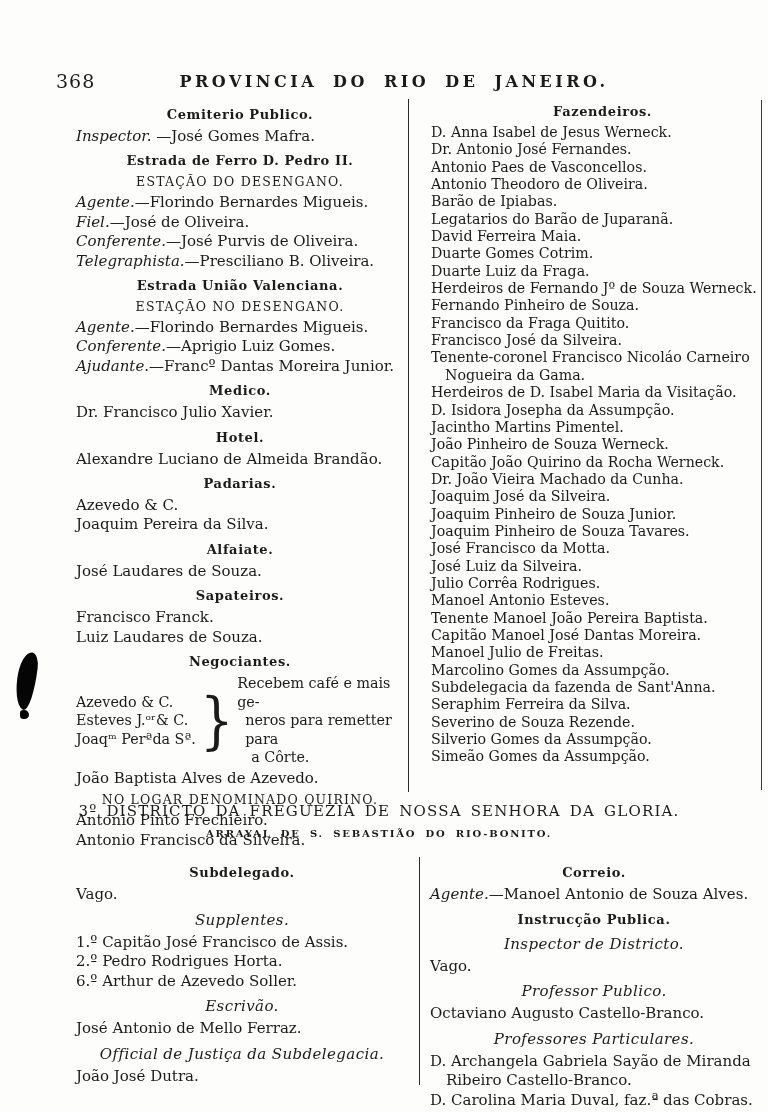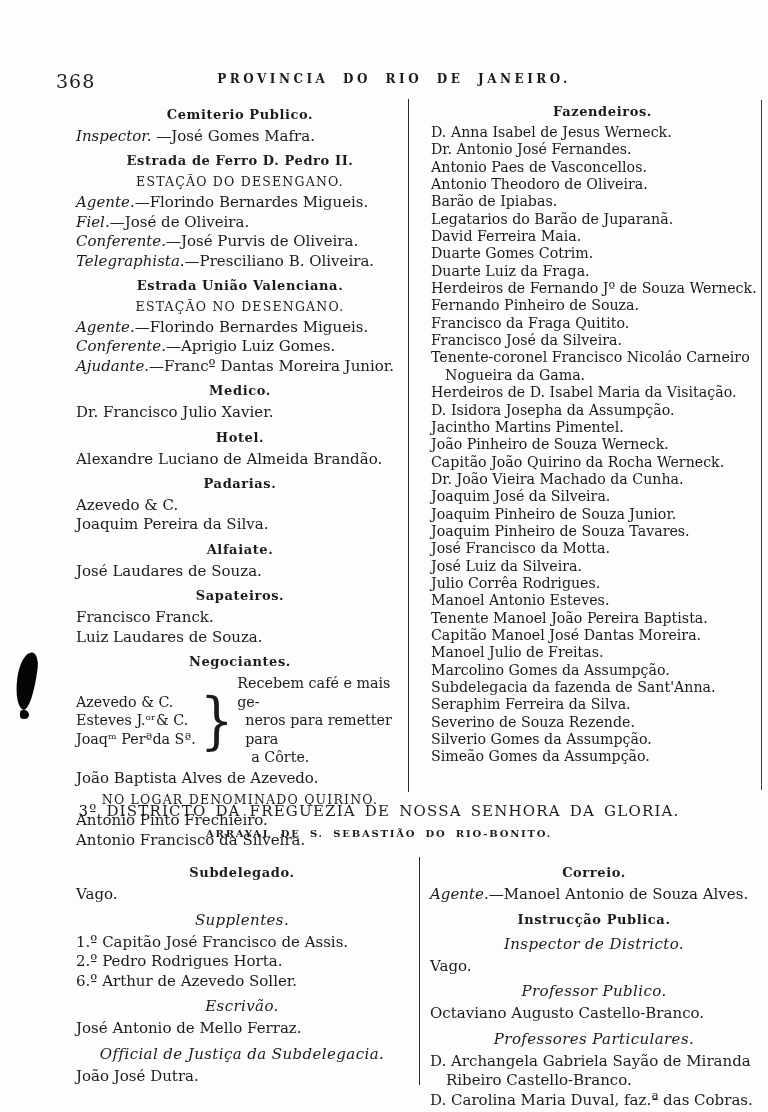--- a/index.html
+++ b/index.html
@@ -1,21 +1,21 @@
 <!DOCTYPE html>
 <html><head>
 <meta charset="utf-8">
 <style>
   html,body{margin:0;padding:0;background:#ffffff;}
   .page{position:relative;width:768px;height:1112px;background:#fdfdfb;color:#1b1b1b;
         font-family:"DejaVu Serif","DejaVu Sans",serif;overflow:hidden;}
   
   .page-number{position:absolute;left:56px;top:70px;font-size:19px;letter-spacing:1px;}
   .page-title{position:absolute;left:60px;right:40px;top:72px;text-align:center;
-              font-weight:bold;font-size:12px;letter-spacing:3.5px;word-spacing:7px;}
+              font-weight:bold;font-size:16px;letter-spacing:3.5px;word-spacing:7px;}
   
   .col{position:absolute;}
   #col-left{left:76px;top:100px;width:328px;}
   #col-right{left:431px;top:100px;width:343px;}
   #col-bl{left:76px;top:858px;width:332px;}
   #col-br{left:430px;top:858px;width:328px;}
   
   .vrule{position:absolute;width:1px;background:#2a2a2a;}
   #divider-top{left:408px;top:99px;height:693px;}
   #edge-right{left:761px;top:100px;height:690px;background:#3a3a3a;}

